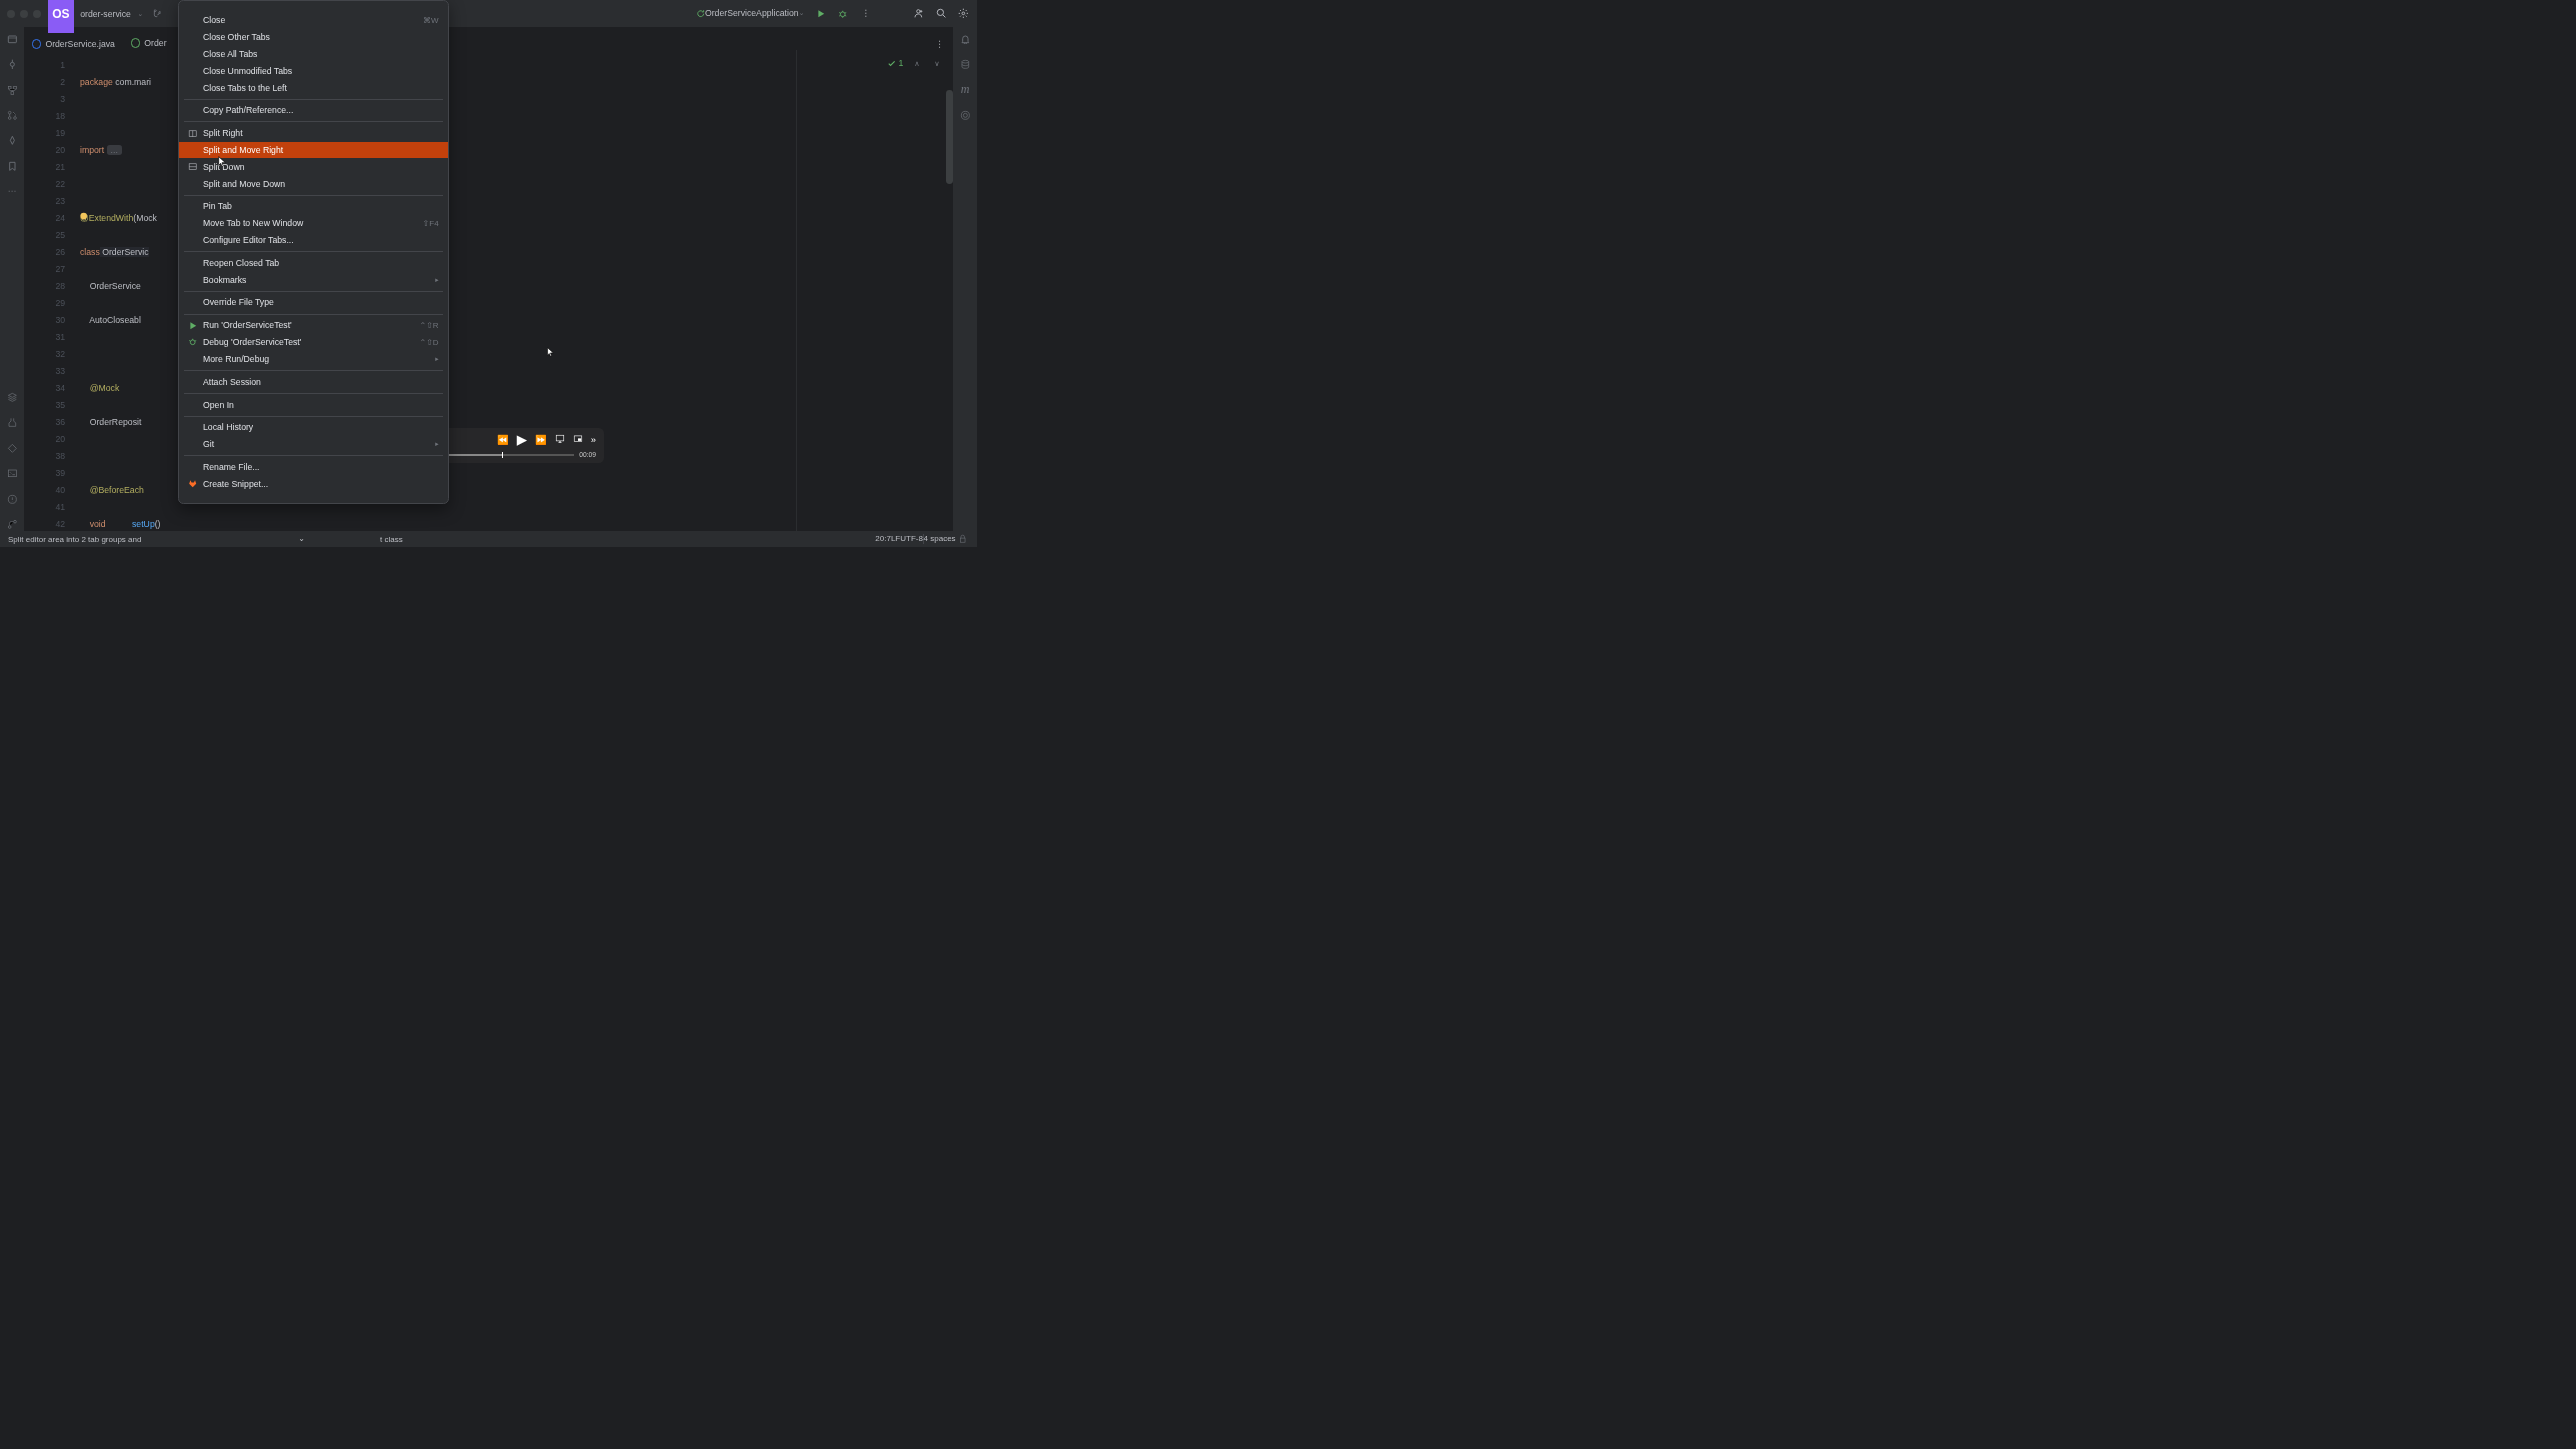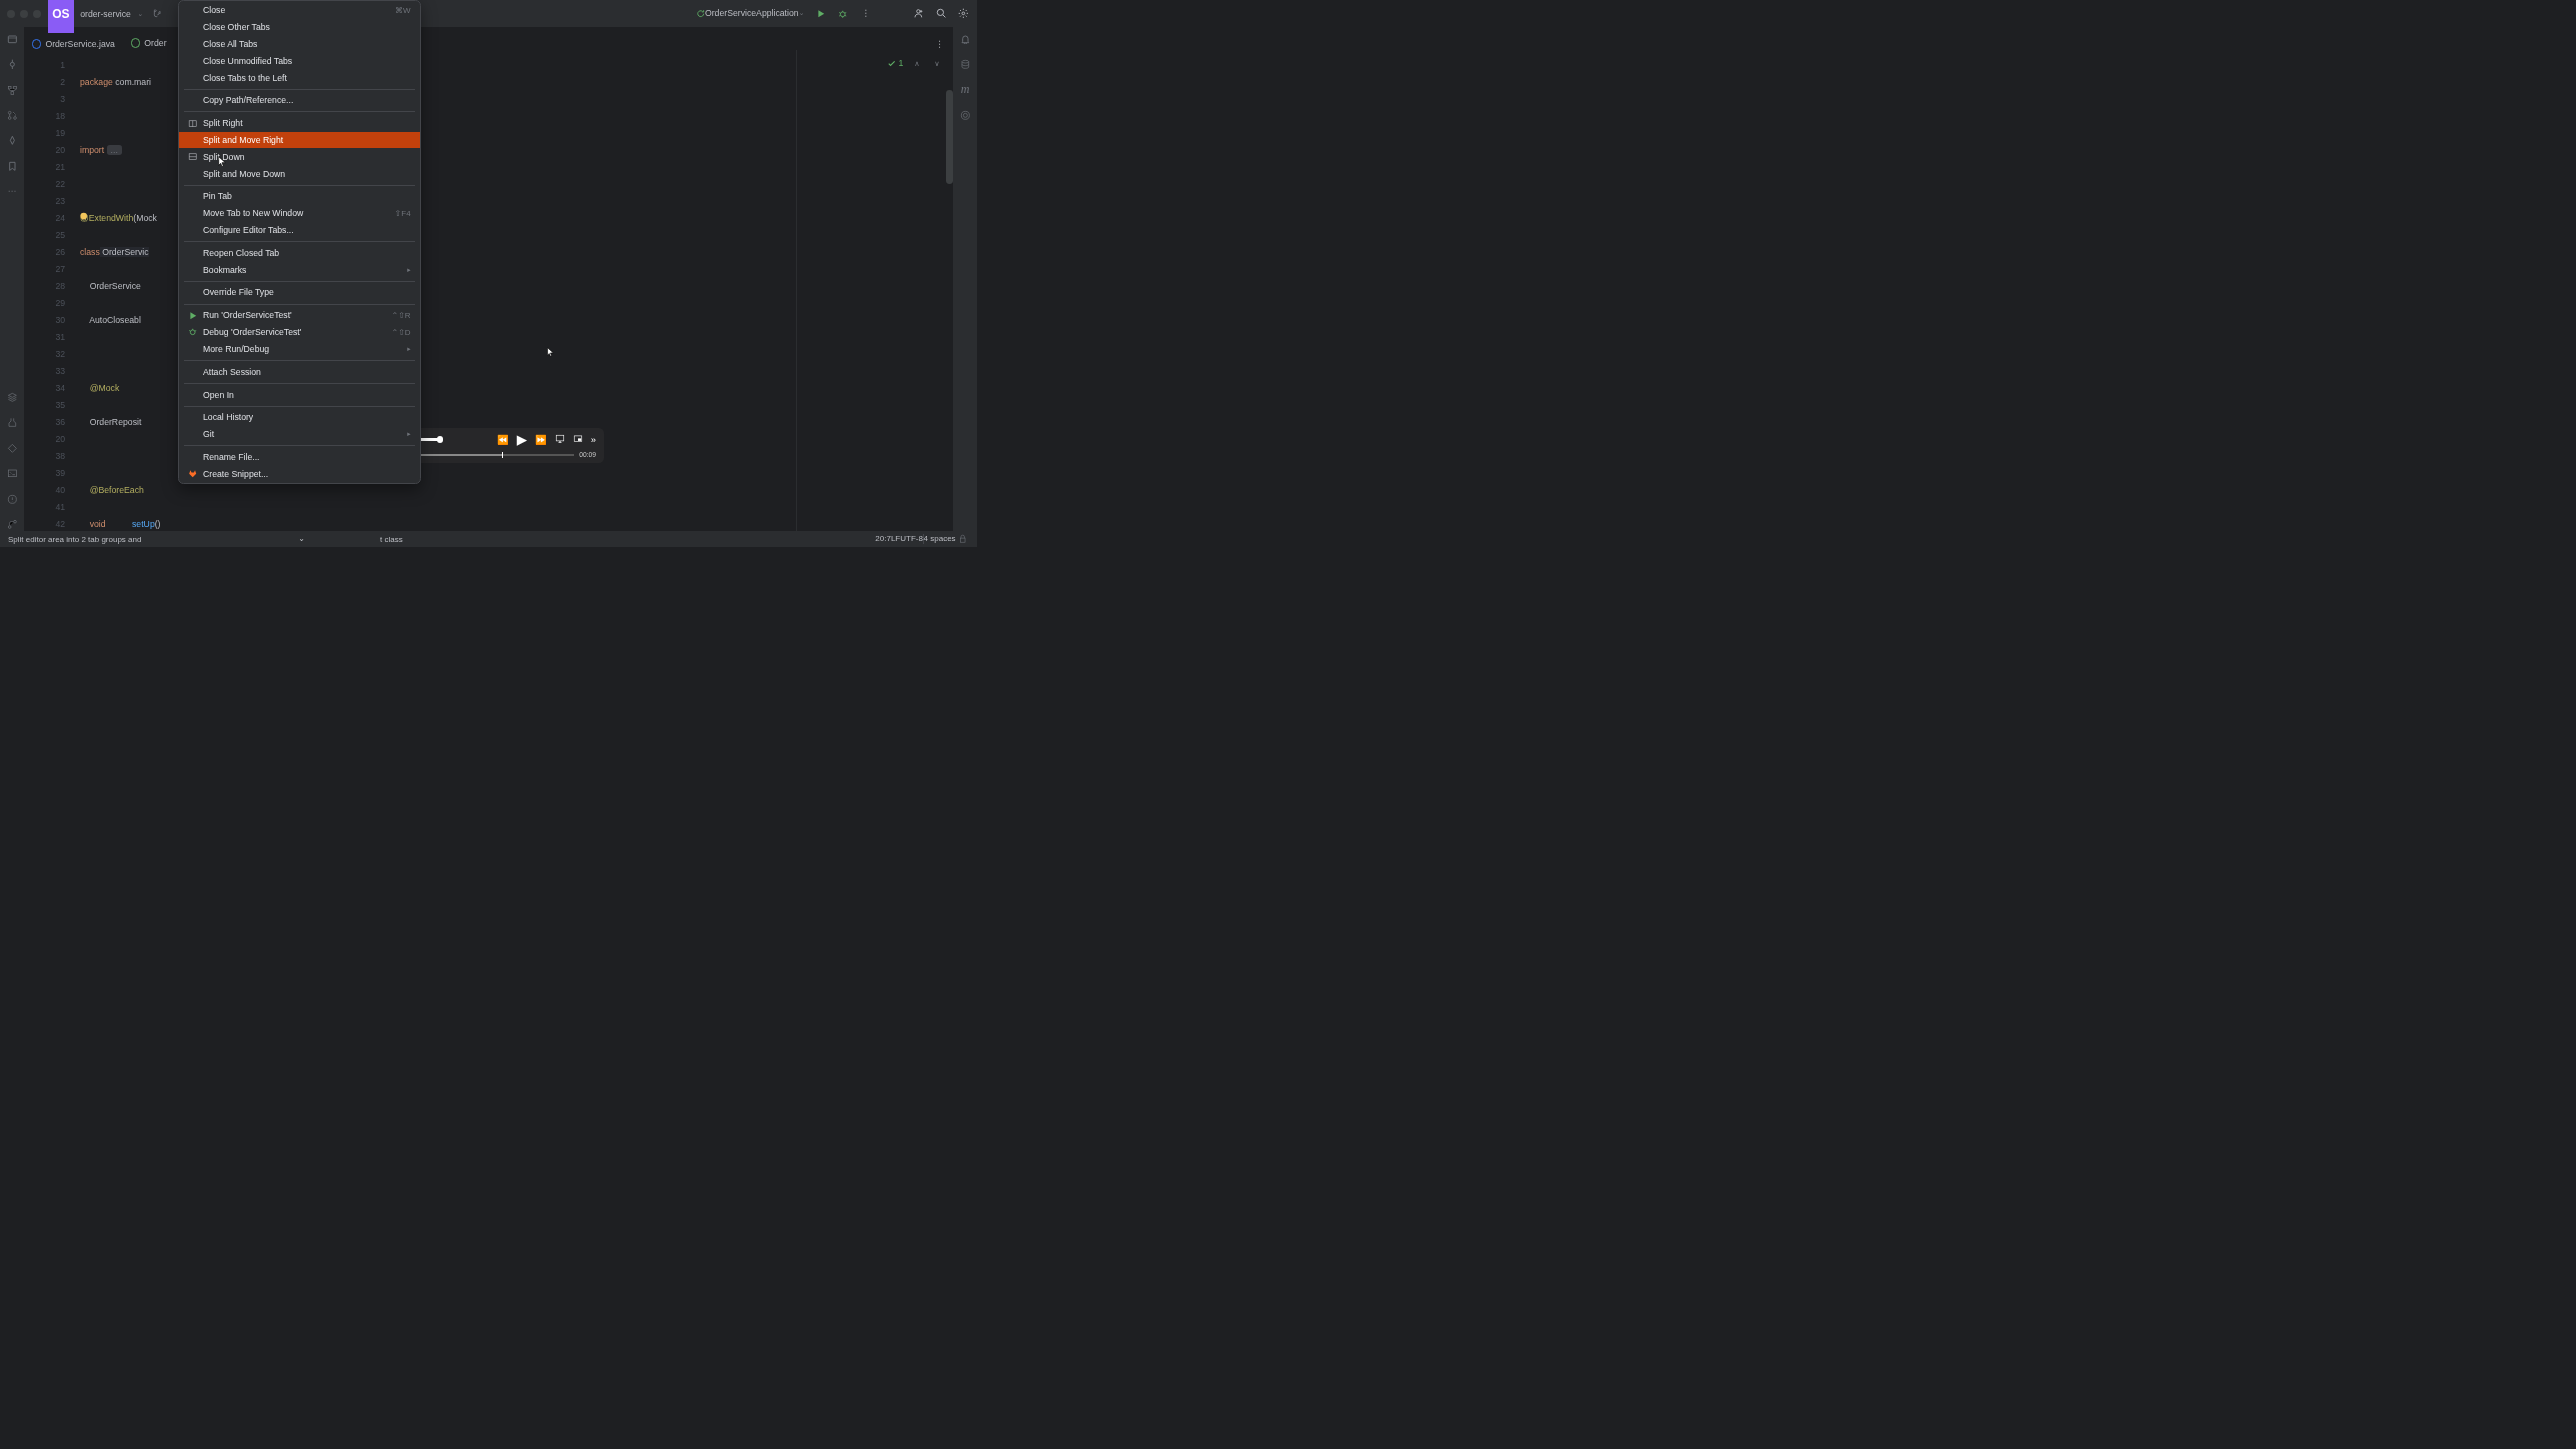--- a/index.html
+++ b/index.html
@@ -47,21 +47,21 @@
 .fold-box { background: #393b40; border-radius: 2.7px; padding: 0 4px; color: #6f737a; }
 .hl { background: #26282e; }
 
 
 .editor-top-right { position: absolute; top: 5.4px; right: 9.4px; display: flex; gap: 6.7px; align-items: center; }
 .check-badge { color: #5fad65; font-size: 8.7px; display: flex; align-items: center; gap: 2px; }
 .vline { position: absolute; top: 0; bottom: 0; left: 716px; width: 0.7px; background: #2b2d30; }
 .scroll-thumb { position: absolute; right: 0; top: 40px; width: 6.7px; height: 94px; background: #3c3f41; border-radius: 3.4px; }
 
 
-.ctx-menu { position: absolute; left: 178px; top: 0; width: 243px; background: #2b2d30; border: 0.7px solid #43454a; border-radius: 5.4px; padding: 1px 0; box-shadow: 0 5.4px 16px rgba(0,0,0,.4); z-index: 100; }
+.ctx-menu { position: absolute; left: 178px; top: 0; width: 271px; background: #2b2d30; border: 0.7px solid #43454a; border-radius: 5.4px; padding: 11px 0; box-shadow: 0 5.4px 16px rgba(0,0,0,.4); z-index: 100; }
 .menu-item { display: flex; align-items: center; padding: 3.4px 9.4px 3.4px 24px; color: #dfe1e5; font-size: 8.7px; cursor: pointer; position: relative; }
 .menu-item.hl { background: #c2410c; color: #fff; }
 .menu-item .shortcut { margin-left: auto; color: #6f737a; font-size: 8px; }
 .menu-item .arrow { margin-left: auto; color: #6f737a; font-size: 6.7px; }
 .menu-item .micon { position: absolute; left: 8px; width: 10.7px; height: 10.7px; display: flex; align-items: center; justify-content: center; }
 .menu-sep { height: 0.7px; background: #43454a; margin: 2.7px 5.4px; }
 
 
 .video-ctrl { position: absolute; left: 373px; top: 428px; width: 231px; height: 35px; background: rgba(40,40,42,0.92); border-radius: 5.4px; padding: 4px 8px; z-index: 50; }
 .vc-row { display: flex; align-items: center; gap: 8px; }

